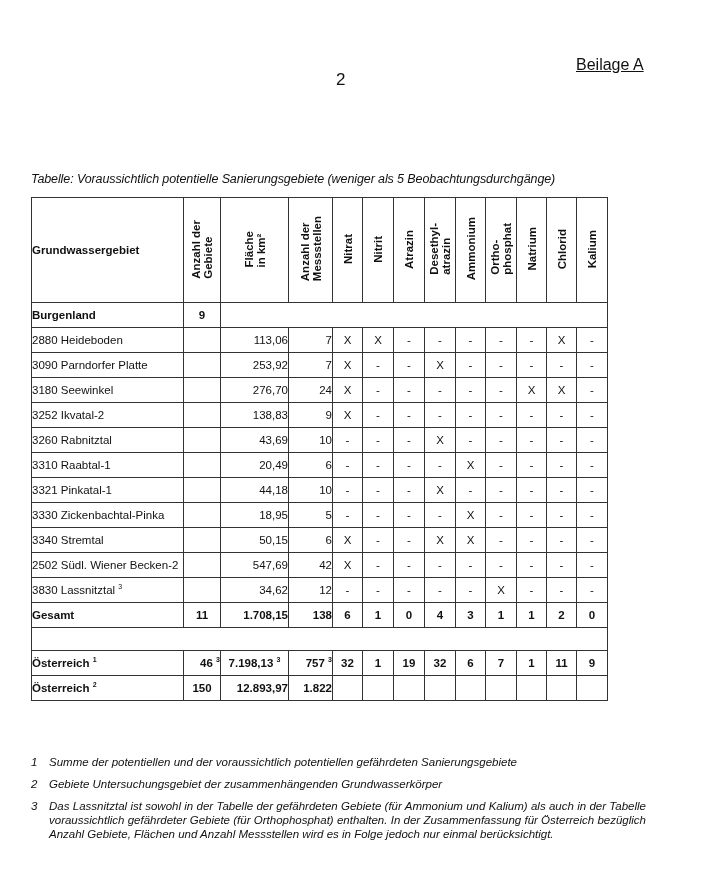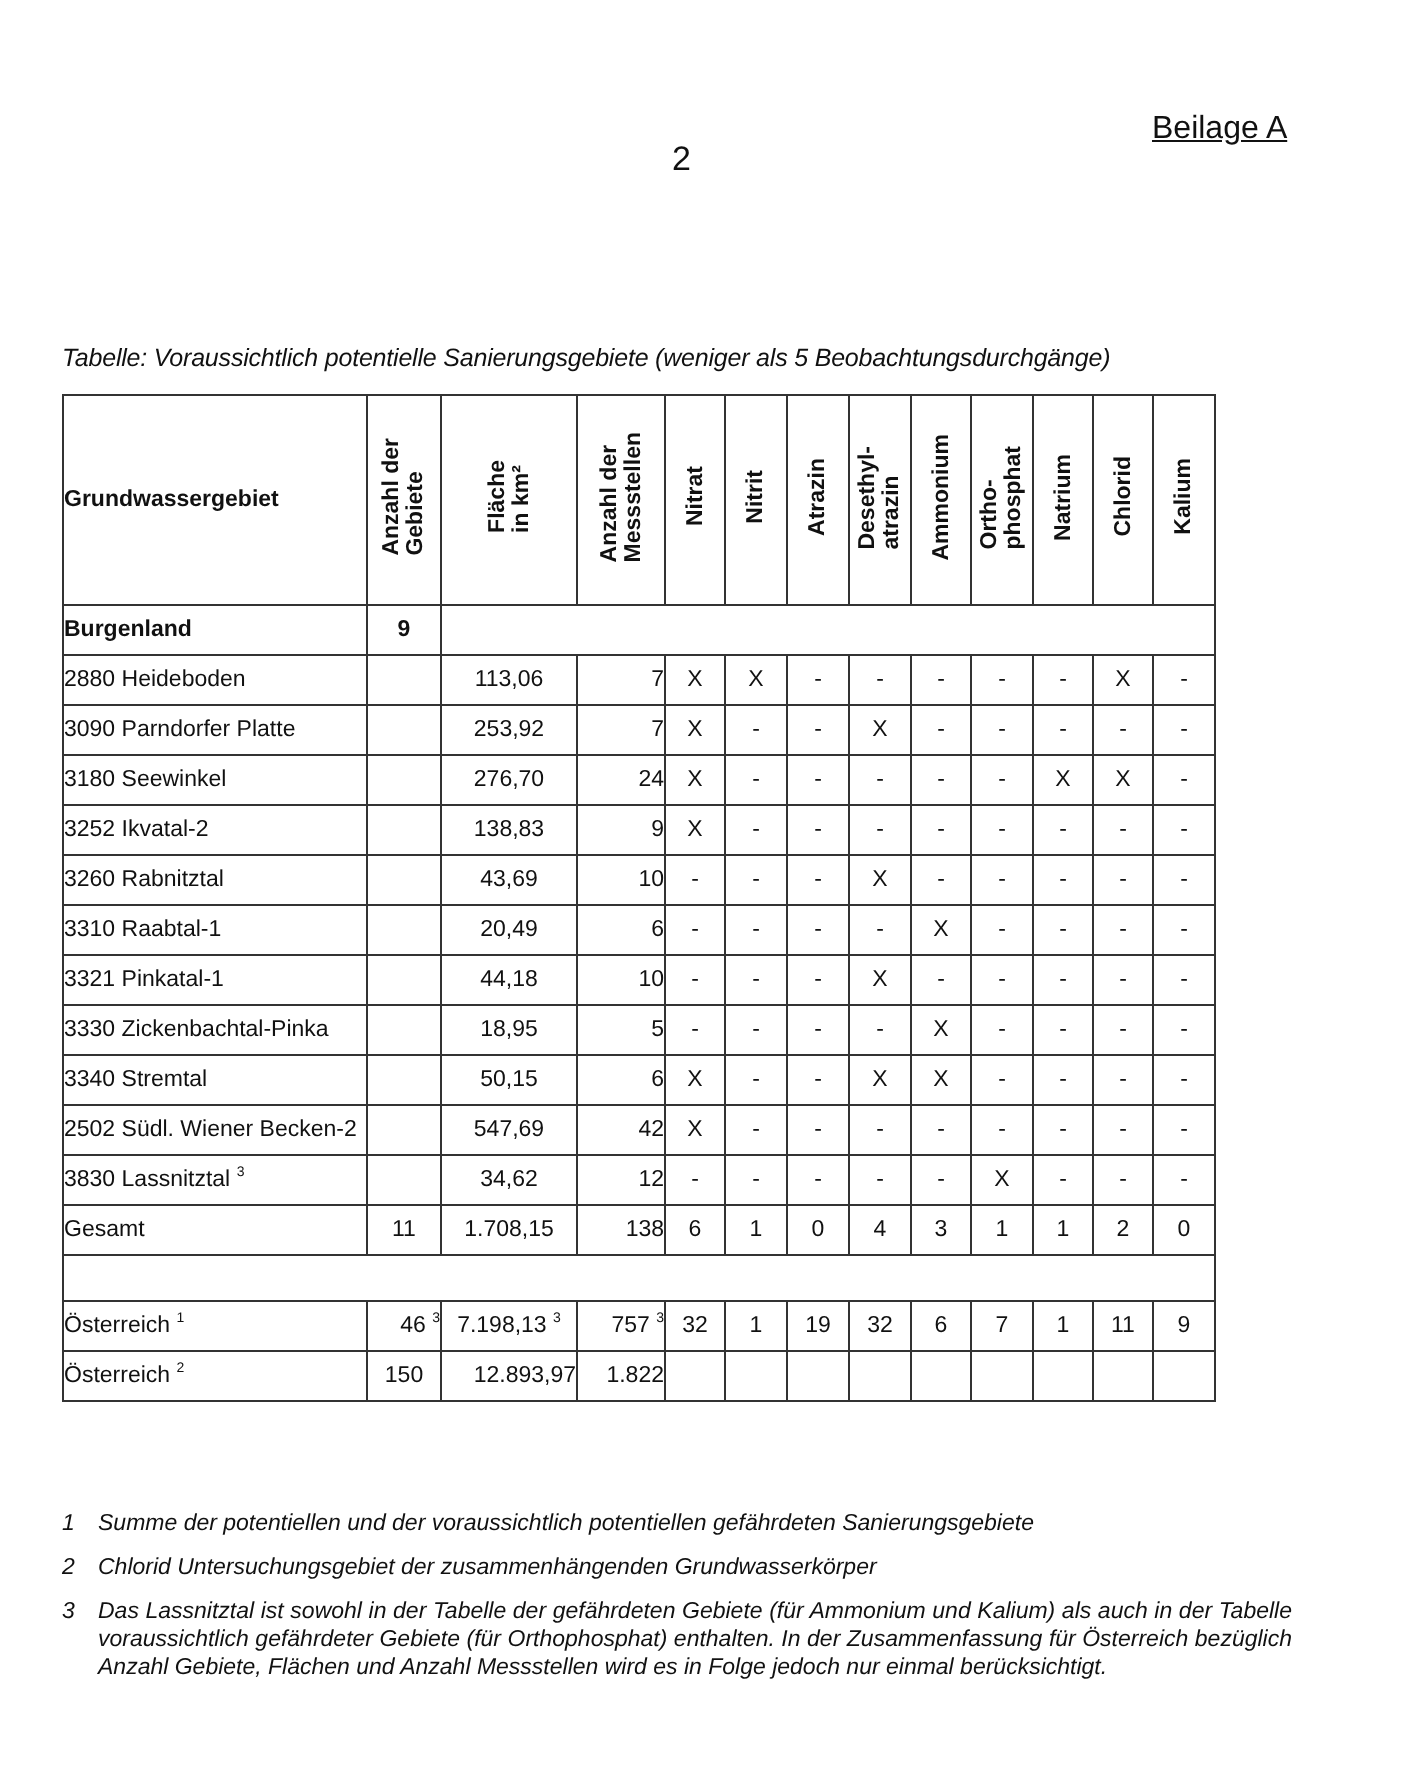--- a/index.html
+++ b/index.html
@@ -9,25 +9,25 @@
   .beilage { position: absolute; top: 56px; left: 576px; font-size: 16px; text-decoration: underline; }
   .caption { position: absolute; top: 172px; left: 31px; font-size: 12.5px; font-style: italic; letter-spacing: -0.1px; }
 
   table.data { position: absolute; top: 197px; left: 31px; border-collapse: collapse; table-layout: fixed; font-size: 11.5px; }
   table.data td, table.data th { border: 1px solid #333; padding: 0; height: 24px; }
   table.data th { height: 104px; font-weight: bold; font-size: 11.5px; vertical-align: middle; }
   th.name-h { text-align: left; padding-left: 2px; }
   .vt { writing-mode: vertical-rl; transform: rotate(180deg); white-space: pre-line; line-height: 12px;
         display: inline-block; text-align: left; font-weight: bold; }
   td.name { text-align: left; padding-left: 2px; white-space: nowrap; }
-  td.num { text-align: center; padding-right: 10px; }
+  td.num { text-align: right; padding-right: 10px; }
   td.num2 { text-align: right; padding-right: 8px; }
   td.ctr { text-align: center; }
   tr.region td { font-weight: bold; }
-  tr.total td { font-weight: normal; }
+  tr.total td { font-weight: bold; }
   tr.spacer td { height: 22px; }
   sup { font-size: 7px; vertical-align: 5px; line-height: 0; }
   td.lft { text-align: right; padding-left: 3px; }
 
   .footnotes { position: absolute; top: 755px; left: 31px; width: 615px; font-size: 11.5px; font-style: italic; line-height: 14px; }
   .fn { display: flex; margin-bottom: 8px; }
   .fn .mark { width: 18px; flex: 0 0 18px; }
   .fn .txt { flex: 1; text-align: justify; }
 </style>
 </head>
@@ -297,19 +297,19 @@
     </tbody>
 </table>
 
 <div class="footnotes" id="footnotes">
     <div class="fn">
       <span class="mark">1</span>
       <span class="txt">Summe der potentiellen und der voraussichtlich potentiellen gefährdeten Sanierungsgebiete</span>
     </div>
     <div class="fn">
       <span class="mark">2</span>
-      <span class="txt">Chlorid Untersuchungsgebiet der zusammenhängenden Grundwasserkörper</span>
+      <span class="txt">Gebiete Untersuchungsgebiet der zusammenhängenden Grundwasserkörper</span>
     </div>
     <div class="fn">
       <span class="mark">3</span>
       <span class="txt">Das Lassnitztal ist sowohl in der Tabelle der gefährdeten Gebiete (für Ammonium und Kalium) als auch in der Tabelle voraussichtlich gefährdeter Gebiete (für Orthophosphat) enthalten. In der Zusammenfassung für Österreich bezüglich Anzahl Gebiete, Flächen und Anzahl Messstellen wird es in Folge jedoch nur einmal berücksichtigt.</span>
     </div>
   </div>
 
 </body></html>

